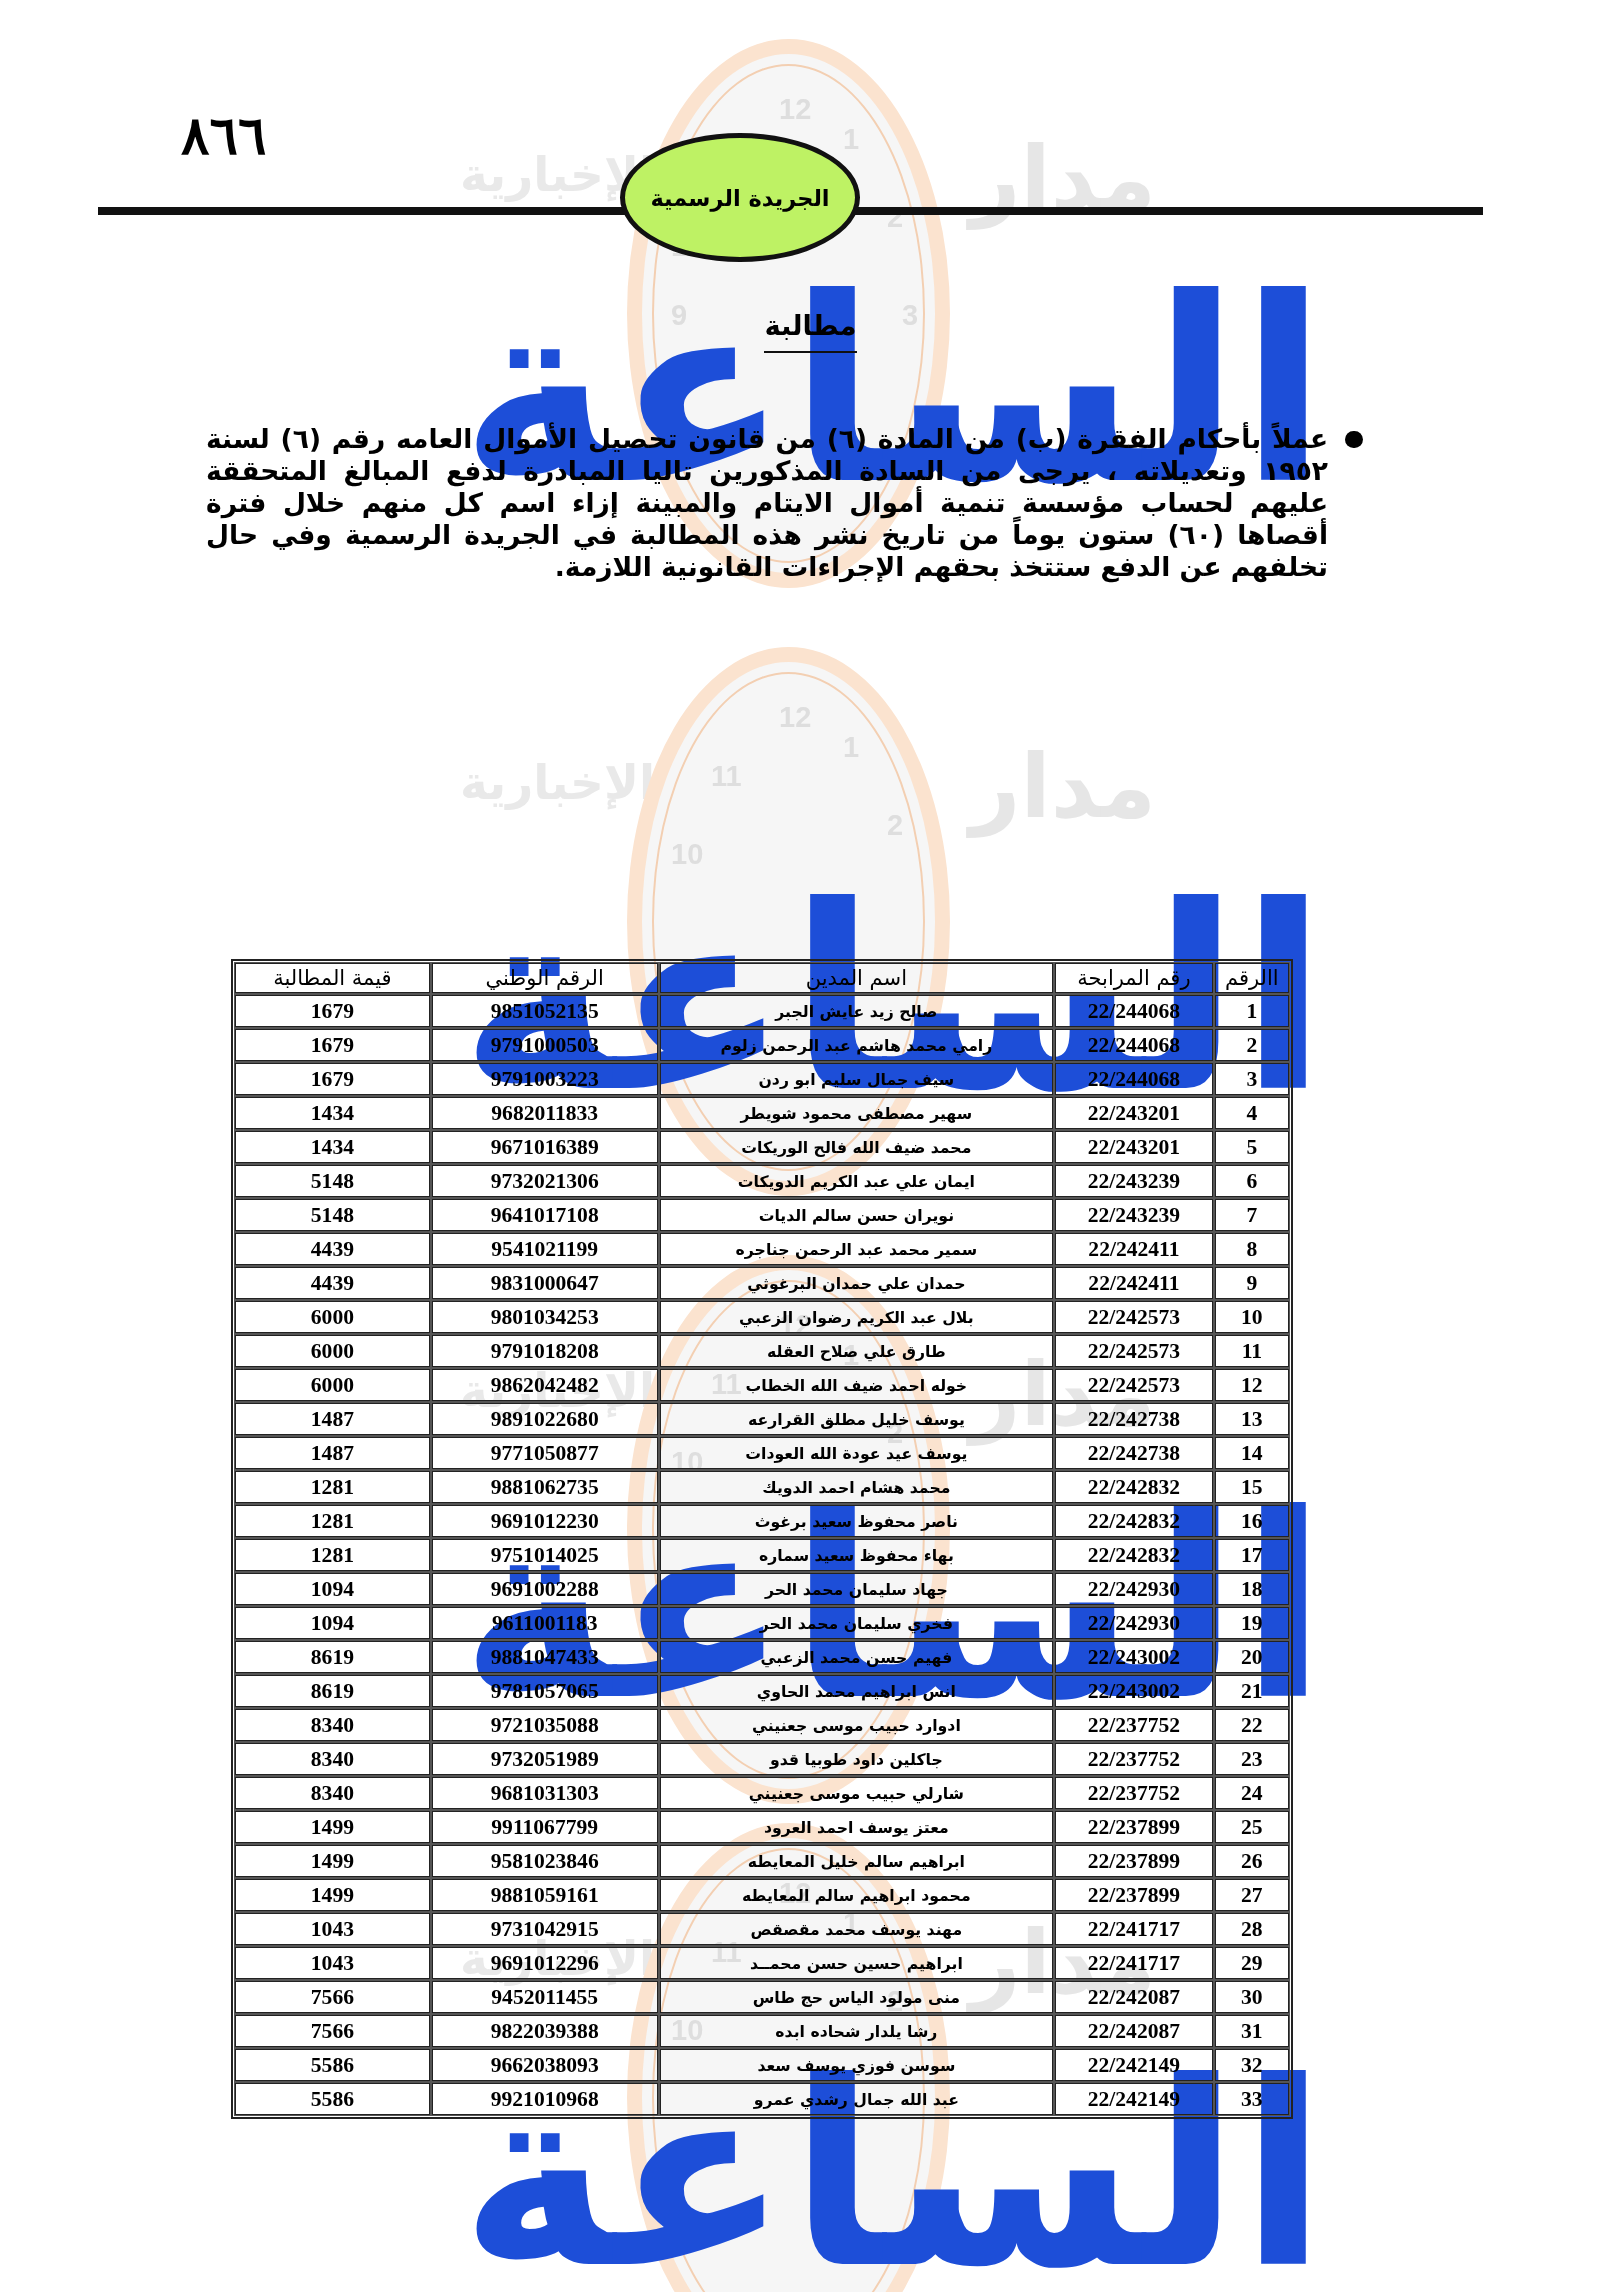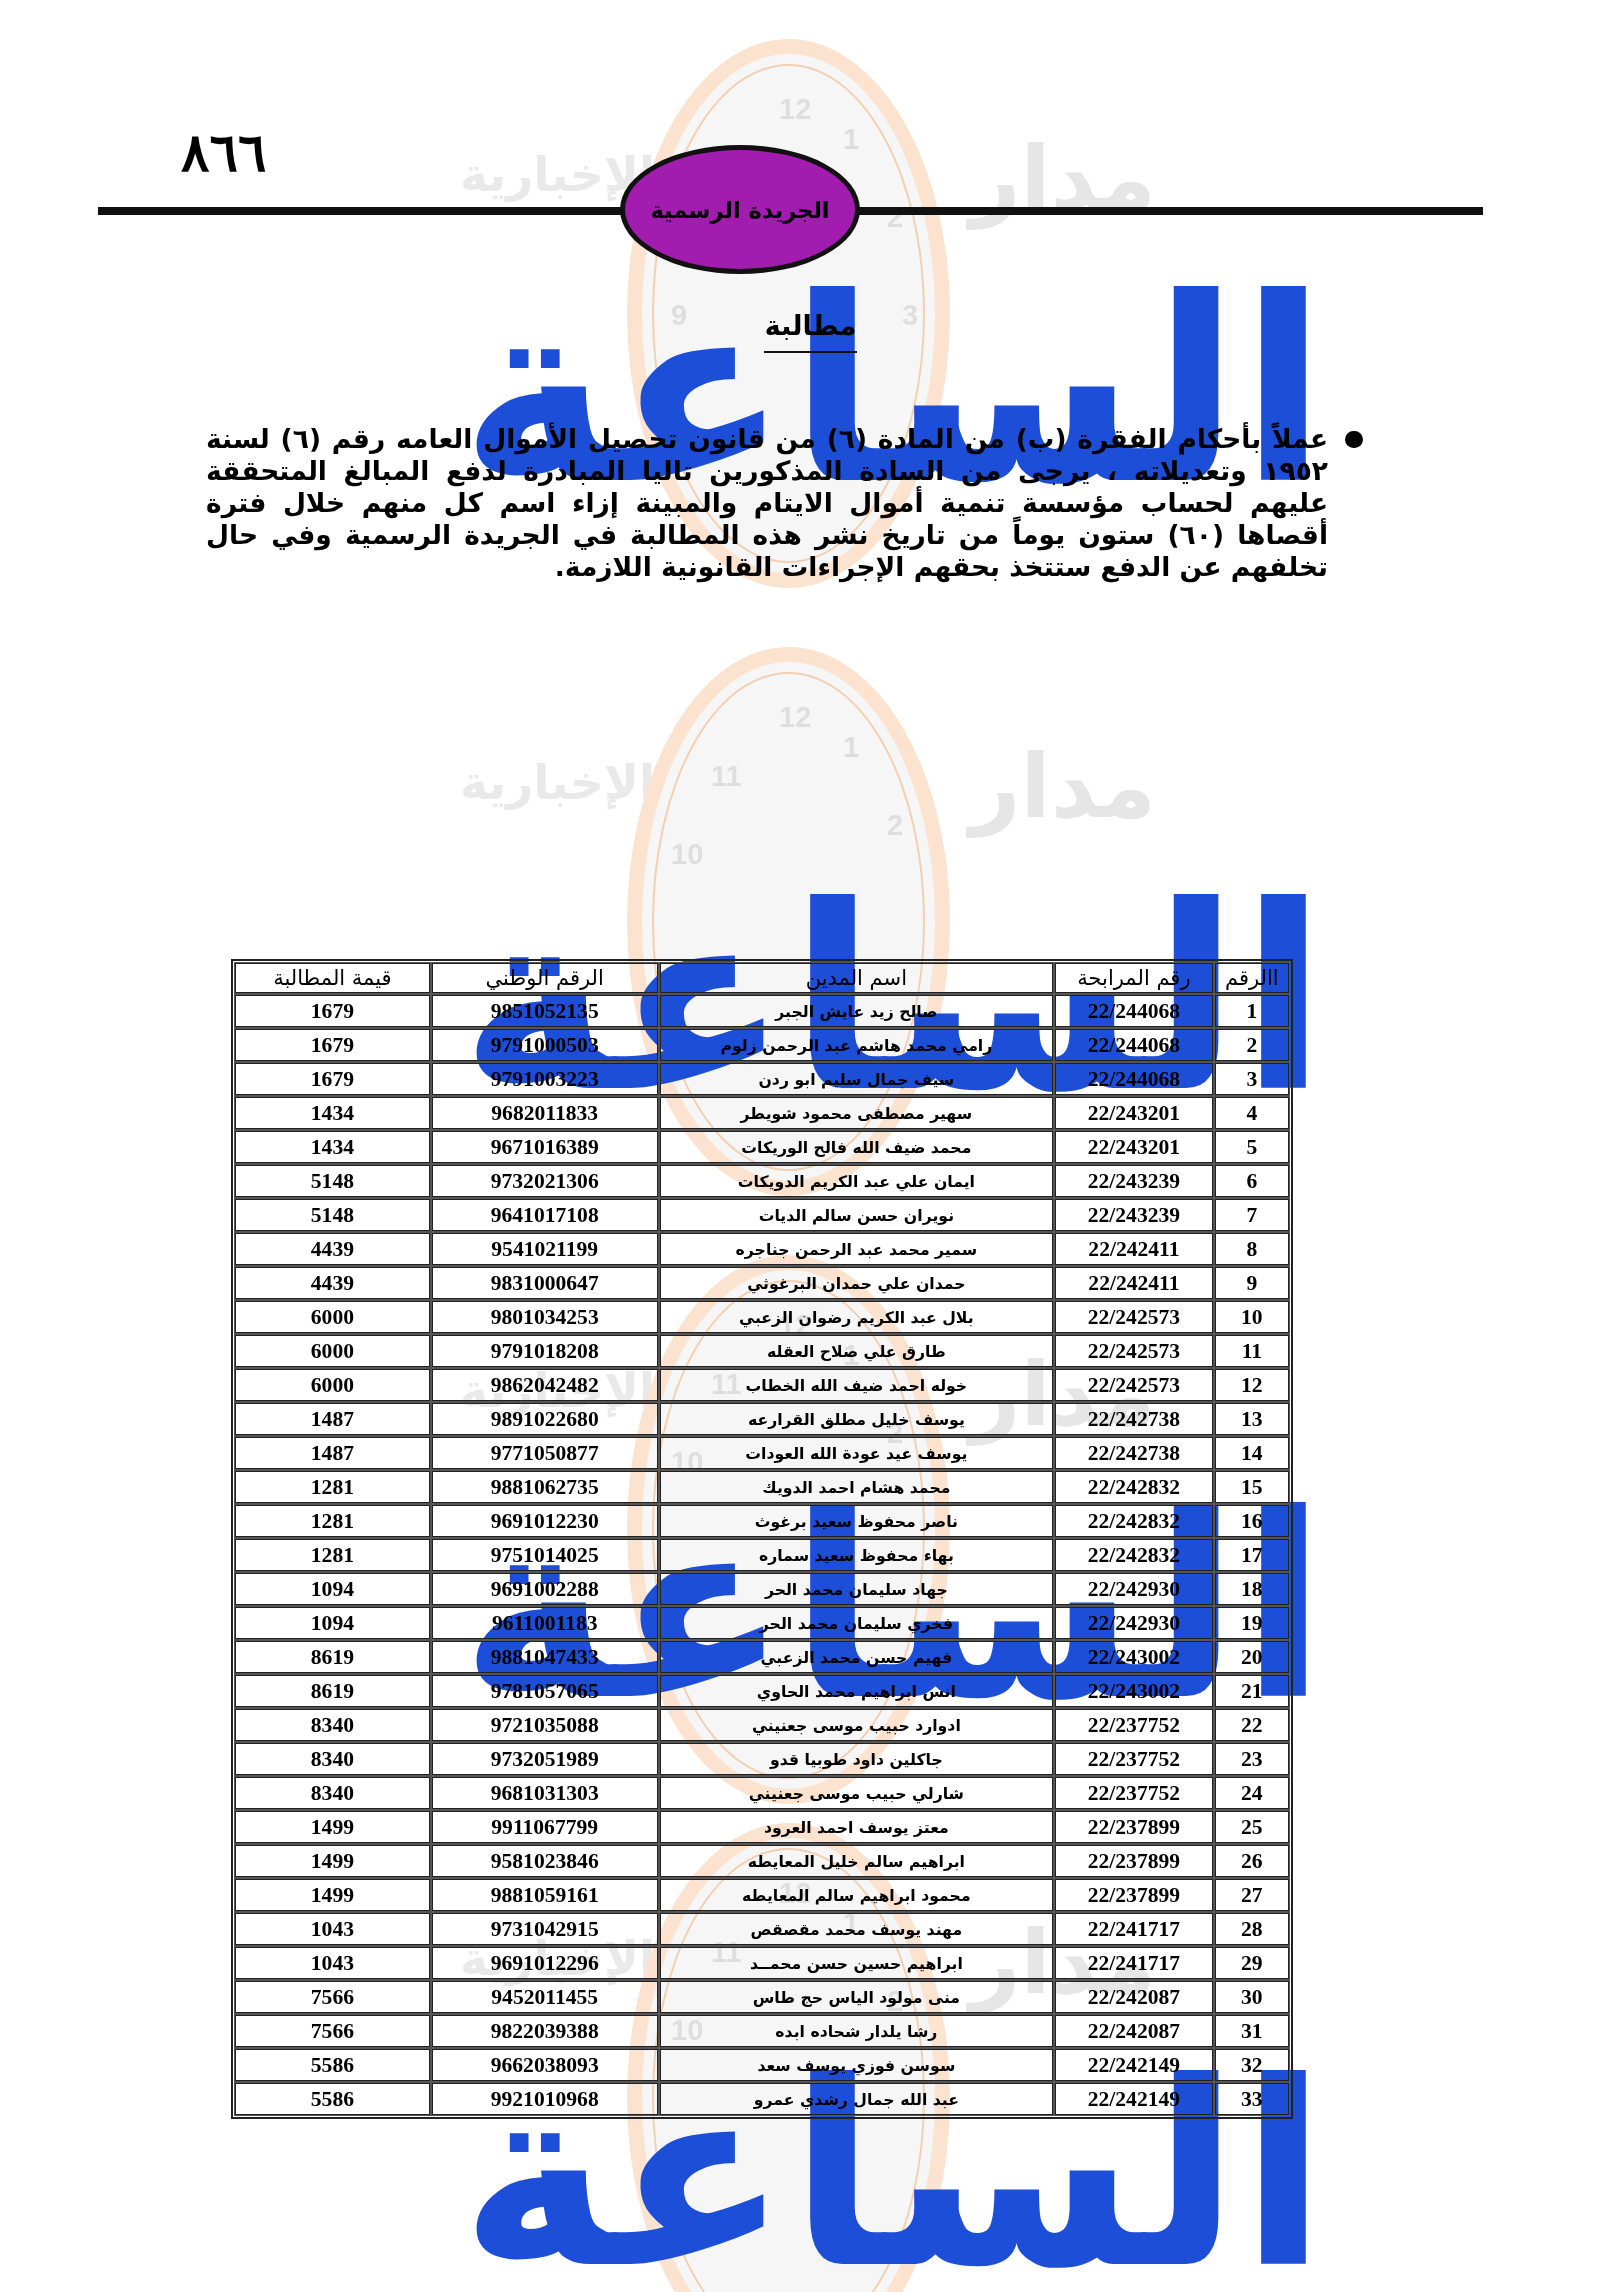--- a/index.html
+++ b/index.html
@@ -80,45 +80,45 @@
       font-weight: bold;
       font-size: 47px;
       color: #e9e9e9;
       direction: rtl;
     }
 
     
     .page-number {
       position: absolute;
       left: 181px;
-      top: 121px;
+      top: 104px;
       font-family: "DejaVu Serif", serif;
       font-weight: bold;
       font-size: 53px;
       letter-spacing: 5.9px;
       z-index: 2;
     }
     .header-rule {
       position: absolute;
       left: 98px;
       top: 207px;
       width: 1385px;
       height: 7.8px;
       background: #111;
       z-index: 2;
     }
     .header-ellipse {
       position: absolute;
       left: 620px;
-      top: 145px;
+      top: 133px;
       width: 240px;
       height: 129px;
       border: 5.9px solid #111;
       border-radius: 50%;
-      background: #a21caf;
+      background: #bef264;
       box-sizing: border-box;
       display: flex;
       align-items: center;
       justify-content: center;
       z-index: 3;
     }
     .header-ellipse span {
       font-family: "DejaVu Sans", sans-serif;
       font-size: 22.5px;
       font-weight: bold;

